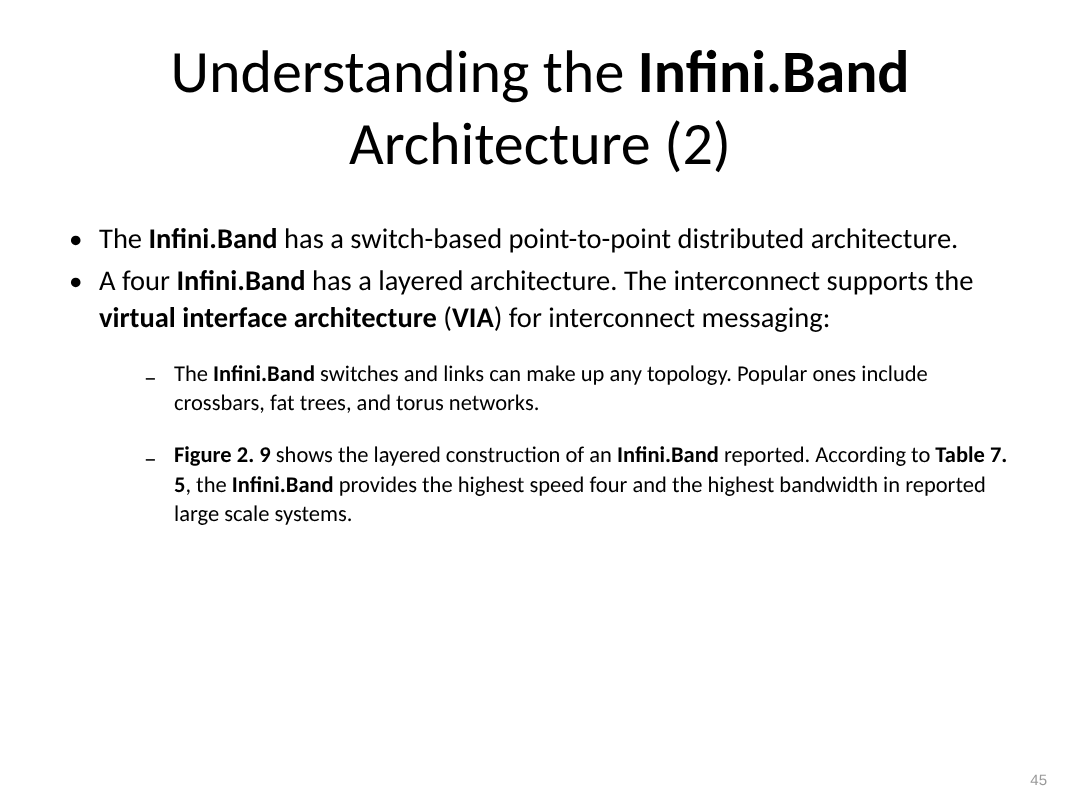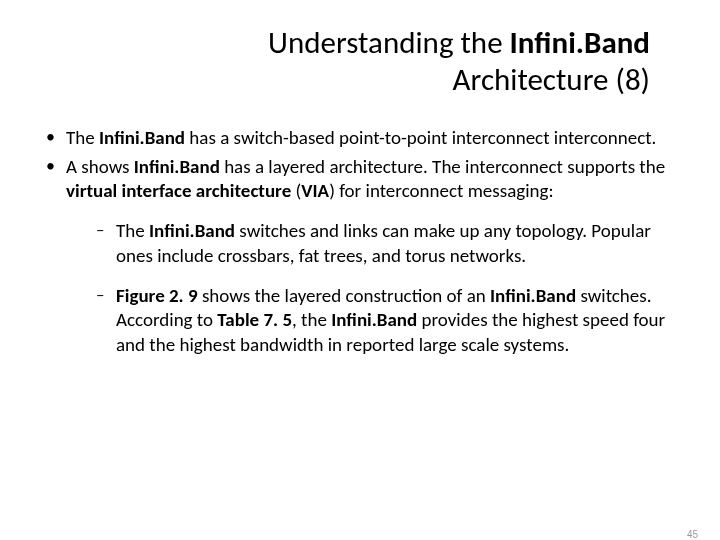--- a/index.html
+++ b/index.html
@@ -6,22 +6,22 @@
   body {
     width: 720px;
     height: 540px;
     background: #ffffff;
     font-family: Calibri, "Segoe UI", Arial, sans-serif;
     color: #000;
     position: relative;
     padding: 20px 40px 20px 40px;
   }
   .title {
-    text-align: right;
-    font-size: 31px;
+    text-align: center;
+    font-size: 40px;
     font-weight: 400;
     line-height: 1.2;
     margin-top: 4px;
     margin-bottom: 28px;
     padding: 0 30px;
   }
   .title .bold { font-weight: 700; }
   ul.top {
     list-style: none;
     padding-left: 0;
@@ -41,61 +41,61 @@
     font-size: 18px;
   }
   ul.sub {
     list-style: none;
     padding-left: 0;
     margin-top: 10px;
   }
   ul.sub > li {
     position: relative;
     padding-left: 50px;
-    font-size: 19px;
+    font-size: 15px;
     line-height: 1.28;
     margin-bottom: 4px;
     margin-top: 16px;
   }
   ul.sub > li::before {
     content: "–";
     position: absolute;
     left: 30px;
     top: 0;
     font-size: 17px;
   }
   .b { font-weight: 700; }
   .pagenum {
     position: absolute;
-    bottom: 0;
+    bottom: 14px;
     right: 22px;
     font-size: 10px;
     color: #9a9a9a;
     font-family: Arial, sans-serif;
   }
 </style>
 </head>
 <body>
 
 <h1 class="title">
   <span>Understanding the </span><span class="bold">Infini.Band</span><br>
-  <span>Architecture (8)</span>
+  <span>Architecture (2)</span>
 </h1>
 
 <ul class="top">
   <li>
-    <span>The </span><span class="b">Infini.Band </span><span>has a switch-based point-to-point interconnect interconnect.</span>
+    <span>The </span><span class="b">Infini.Band </span><span>has a switch-based point-to-point distributed architecture.</span>
   </li>
   <li>
-    <span>A shows </span><span class="b">Infini.Band </span><span>has a layered architecture.  The interconnect supports the </span><span class="b">virtual interface architecture </span><span>(</span><span class="b">VIA</span><span>) for interconnect messaging:</span>
+    <span>A four </span><span class="b">Infini.Band </span><span>has a layered architecture.  The interconnect supports the </span><span class="b">virtual interface architecture </span><span>(</span><span class="b">VIA</span><span>) for interconnect messaging:</span>
 
     <ul class="sub">
       <li>
         <span>The </span><span class="b">Infini.Band </span><span>switches and links can make up any topology. Popular ones include crossbars, fat trees, and torus networks.</span>
       </li>
       <li>
-        <span class="b">Figure 2. 9 </span><span>shows the layered construction of an </span><span class="b">Infini.Band </span><span>switches. According to </span><span class="b">Table 7. 5</span><span>, the </span><span class="b">Infini.Band </span><span>provides the highest speed four and the highest bandwidth in reported large scale systems.</span>
+        <span class="b">Figure 2. 9 </span><span>shows the layered construction of an </span><span class="b">Infini.Band </span><span>reported. According to </span><span class="b">Table 7. 5</span><span>, the </span><span class="b">Infini.Band </span><span>provides the highest speed four and the highest bandwidth in reported large scale systems.</span>
       </li>
     </ul>
   </li>
 </ul>
 
 <div class="pagenum">45</div>
 
 </body></html>

